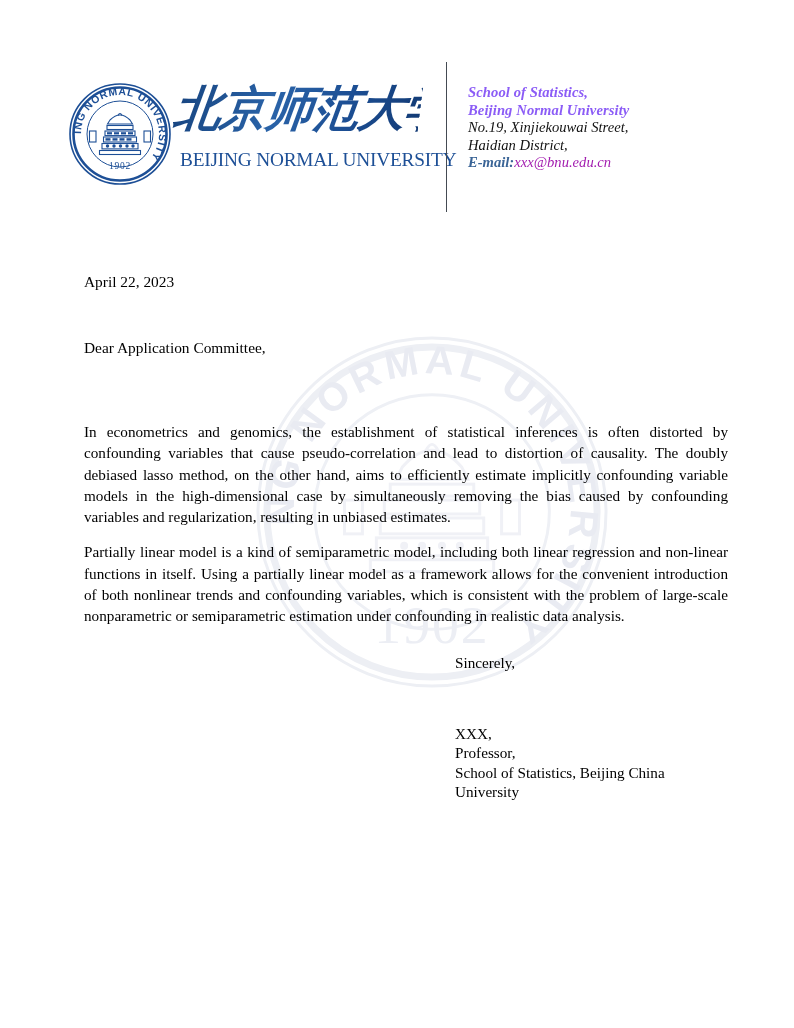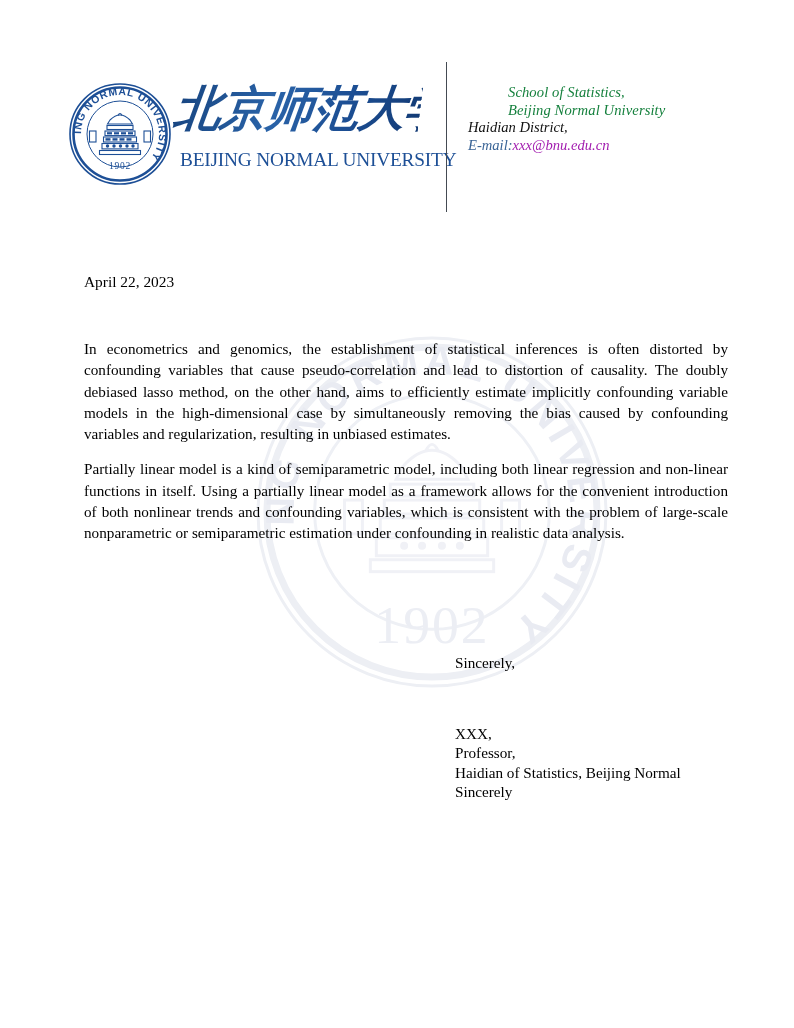--- a/index.html
+++ b/index.html
@@ -114,33 +114,32 @@
 
   .address-block {
     position: absolute;
     left: 468px;
     top: 84px;
     width: 300px;
     font-size: 14.6px;
     line-height: 17.6px;
   }
   .address-block .org {
-    font-weight: normal;
-    color: #15803d;
+    font-weight: bold;
+    color: #8b5cf6;
     letter-spacing: 0.1px;
-    margin-left: 40px;
   }
   .address-block .addr {
     color: #111111;
   }
   .address-block .email-line {
     color: #111111;
   }
   .address-block .email-label {
-    font-weight: normal;
+    font-weight: bold;
     color: #3a6496;
   }
   .address-block .email-value {
     color: #a21caf;
   }
 
   
   .letter-body {
     position: absolute;
     left: 84px;
@@ -269,35 +268,37 @@
         <div class="cn-name">北京师范大学</div>
         <div class="en-name">BEIJING NORMAL UNIVERSITY</div>
       </div>
     </div>
 
     <div class="divider"></div>
 
     <address class="address-block">
       <div class="org">School of Statistics,</div>
       <div class="org">Beijing Normal University</div>
+      <div class="addr">No.19, Xinjiekouwai Street,</div>
       <div class="addr">Haidian District,</div>
       <div class="email-line"><span class="email-label">E-mail:</span><span class="email-value">xxx@bnu.edu.cn</span></div>
     </address>
   </header>
 
   <main class="letter-body">
     <p class="date-line">April 22, 2023</p>
 
+    <p class="salutation">Dear Application Committee,</p>
 
     <p class="para">In econometrics and genomics, the establishment of statistical inferences is often distorted by confounding variables that cause pseudo-correlation and lead to distortion of causality. The doubly debiased lasso method, on the other hand, aims to efficiently estimate implicitly confounding variable models in the high-dimensional case by simultaneously removing the bias caused by confounding variables and regularization, resulting in unbiased estimates.</p>
 
     <p class="para">Partially linear model is a kind of semiparametric model, including both linear regression and non-linear functions in itself. Using a partially linear model as a framework allows for the convenient introduction of both nonlinear trends and confounding variables, which is consistent with the problem of large-scale nonparametric or semiparametric estimation under confounding in realistic data analysis.</p>
   </main>
 
   <section class="closing">
     <p class="sincerely">Sincerely,</p>
     <p class="sig-name">XXX,</p>
     <p class="sig-title">Professor,</p>
-    <p class="sig-affil">Haidian of Statistics, Beijing Normal</p>
-    <p class="sig-affil">Sincerely</p>
+    <p class="sig-affil">School of Statistics, Beijing China</p>
+    <p class="sig-affil">University</p>
   </section>
 
 </div>
 
 </body></html>

